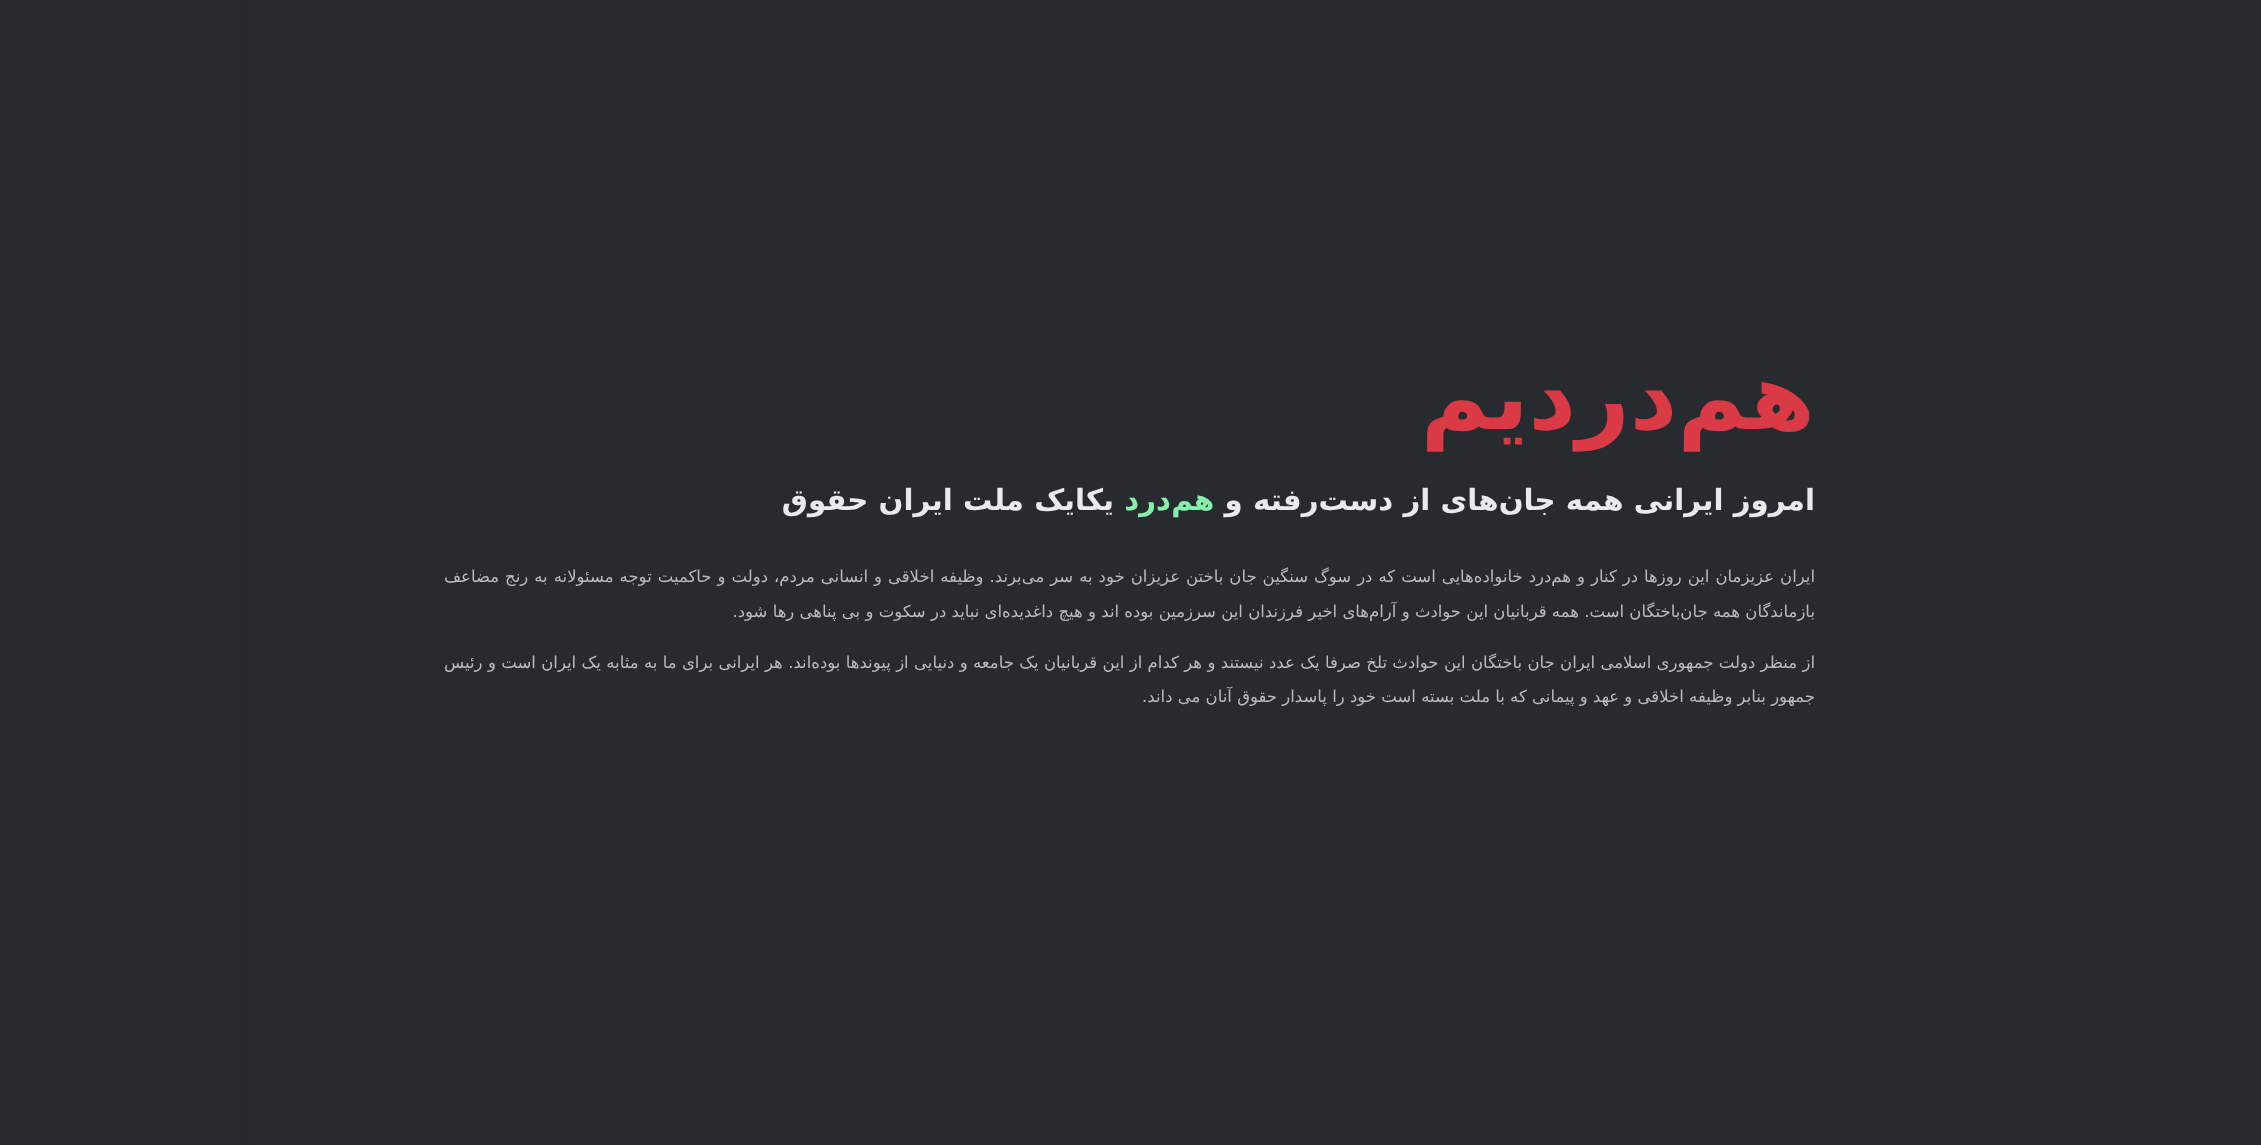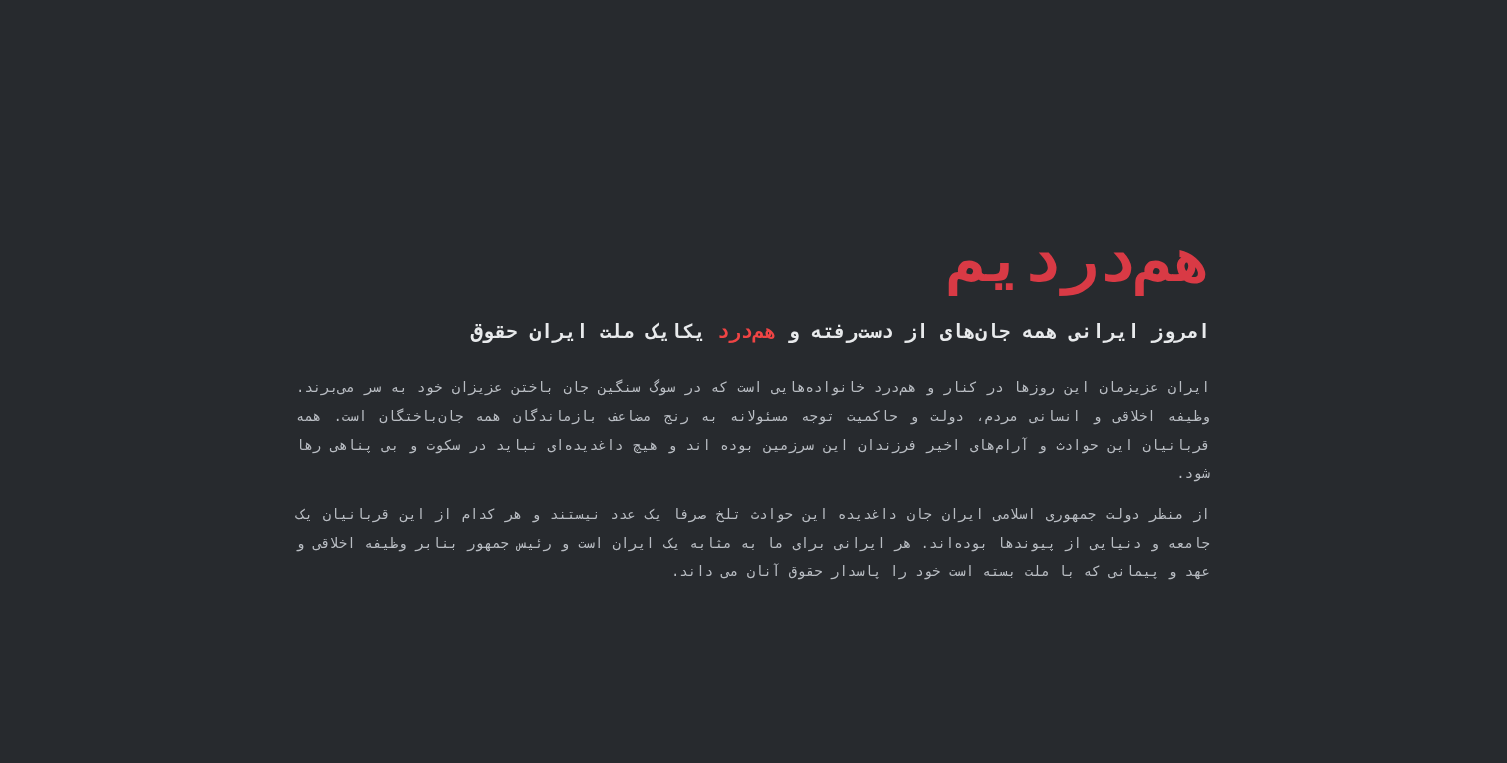--- a/index.html
+++ b/index.html
@@ -12,21 +12,20 @@
   }
   body {
     font-family: "DejaVu Sans", "Liberation Sans", sans-serif;
     color: #c9ccd1;
   }
   .page {
     position: relative;
     width: 1342px;
     height: 763px;
     background: #272a2e;
-    font-family: Liberation Mono, monospace;
   }
   .content {
     position: absolute;
     top: 232px;
     right: 297px;
     width: 914px;
     direction: rtl;
     text-align: right;
   }
   .headline {
@@ -38,40 +37,40 @@
     letter-spacing: -1px;
   }
   .subhead {
     font-size: 19.5px;
     font-weight: 700;
     color: #e8eaec;
     margin: 0 0 26px 0;
     line-height: 1.5;
   }
   .subhead .accent {
-    color: #ef4444;
+    color: #86efac;
   }
   .para {
-    font-size: 14px;
+    font-size: 11px;
     line-height: 2.05;
     color: #b9bdc3;
     margin: 0 0 12px 0;
     text-align: justify;
     text-justify: inter-word;
   }
   .para:last-child { margin-bottom: 0; }
 </style>
 </head>
 <body>
 
 <div class="page">
   <div class="content">
 
     <h1 class="headline">هم‌دردیم</h1>
 
     <p class="subhead"><span>امروز ایرانی همه جان‌های از دست‌رفته و </span><span class="accent">هم‌درد</span><span> یکایک ملت ایران حقوق</span></p>
 
     <p class="para">ایران عزیزمان این روزها در کنار و هم‌درد خانواده‌هایی است که در سوگ سنگین جان باختن عزیزان خود به سر می‌برند. وظیفه اخلاقی و انسانی مردم، دولت و حاکمیت توجه مسئولانه به رنج مضاعف بازماندگان همه جان‌باختگان است. همه قربانیان این حوادث و آرام‌های اخیر فرزندان این سرزمین بوده اند و هیچ داغدیده‌ای نباید در سکوت و بی پناهی رها شود.</p>
 
-    <p class="para">از منظر دولت جمهوری اسلامی ایران جان داغدیده این حوادث تلخ صرفا یک عدد نیستند و هر کدام از این قربانیان یک جامعه و دنیایی از پیوندها بوده‌اند. هر ایرانی برای ما به مثابه یک ایران است و رئیس جمهور بنابر وظیفه اخلاقی و عهد و پیمانی که با ملت بسته است خود را پاسدار حقوق آنان می داند.</p>
+    <p class="para">از منظر دولت جمهوری اسلامی ایران جان باختگان این حوادث تلخ صرفا یک عدد نیستند و هر کدام از این قربانیان یک جامعه و دنیایی از پیوندها بوده‌اند. هر ایرانی برای ما به مثابه یک ایران است و رئیس جمهور بنابر وظیفه اخلاقی و عهد و پیمانی که با ملت بسته است خود را پاسدار حقوق آنان می داند.</p>
 
   </div>
 </div>
 
 </body></html>

